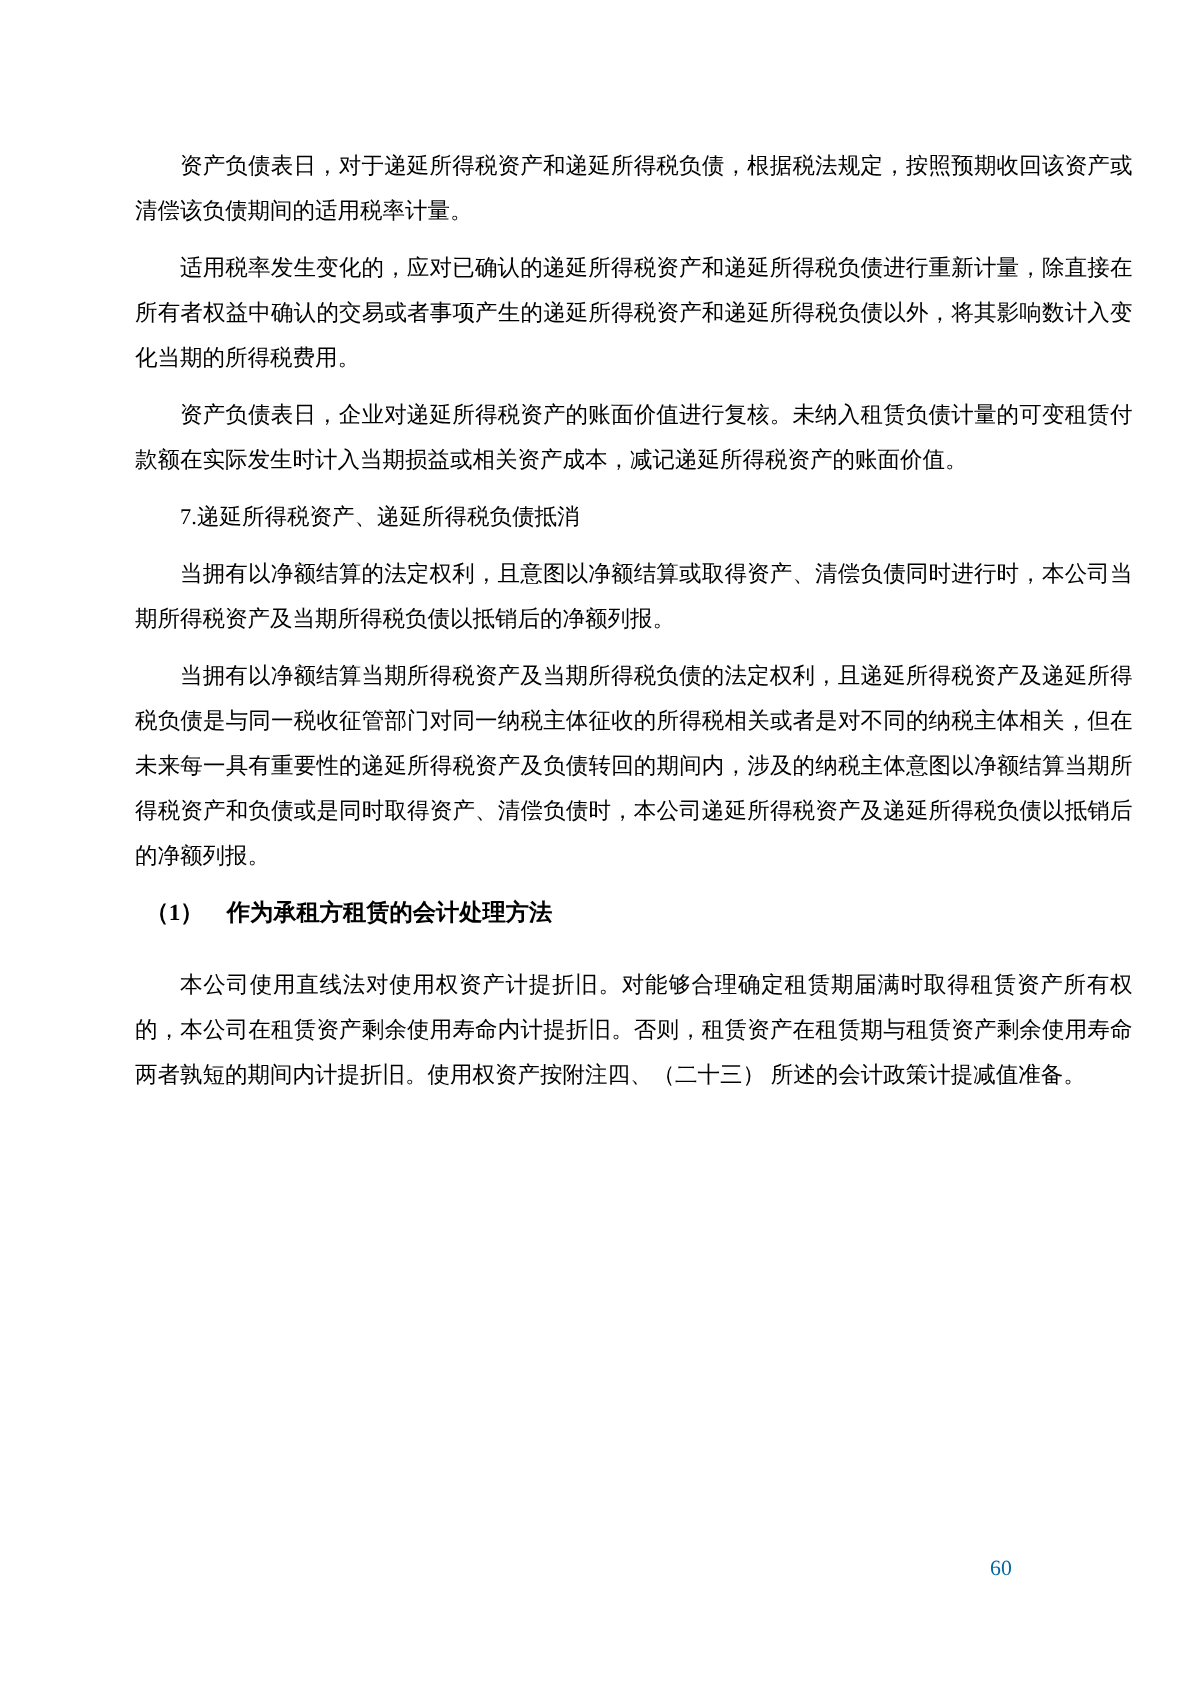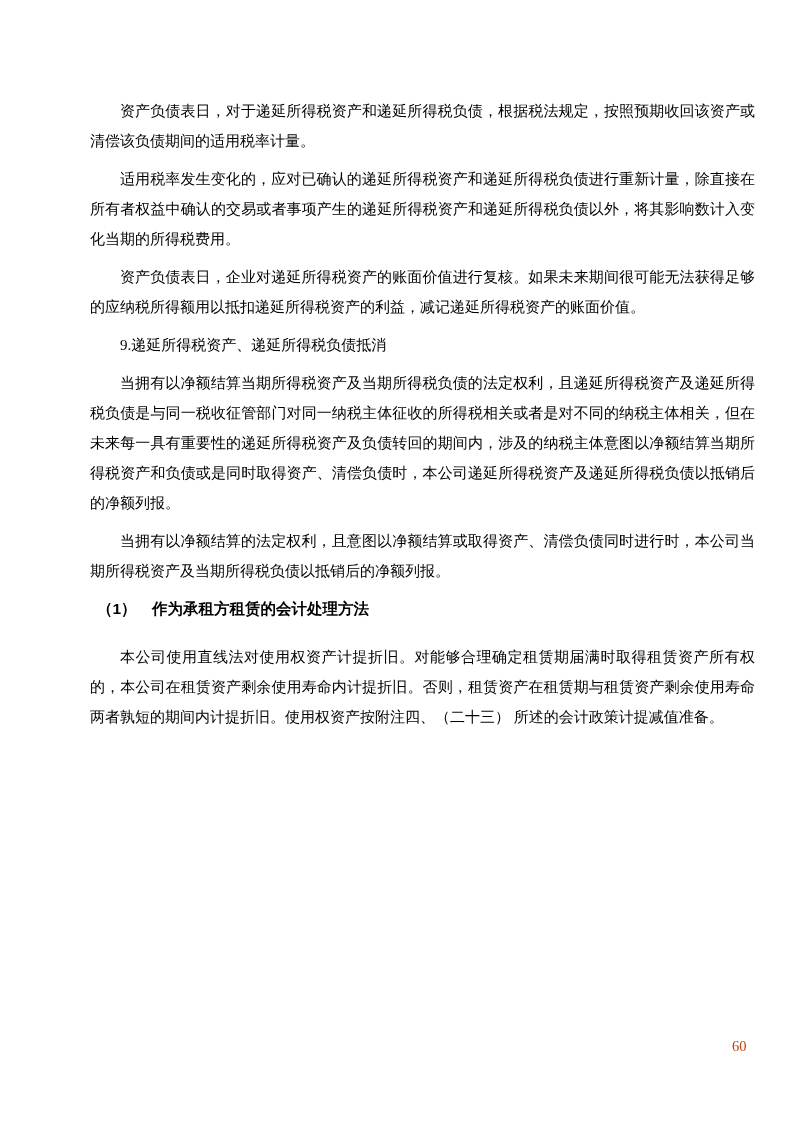--- a/index.html
+++ b/index.html
@@ -29,44 +29,44 @@
   }
   .heading-1 {
     font-family: "Liberation Sans", "DejaVu Sans", sans-serif;
     font-weight: bold;
     font-size: 15.5px;
     line-height: 30px;
     margin: 14px 0 0 0;
     text-indent: 0;
   }
   .heading-2 {
-    font-family: Liberation Sans, sans-serif;
+    font-family: Liberation Serif, serif;
     font-weight: bold;
     font-size: 15.5px;
     line-height: 30px;
     margin: 7px 0 18px 0;
     text-indent: 0.45em;
   }
   .page-number {
     position: absolute;
-    left: 732px;
+    left: 660px;
     top: 1037px;
     font-size: 14.5px;
     line-height: 18px;
-    color: #c2410c;
+    color: #0369a1;
   }
 </style>
 </head>
 <body>
 
 <div class="page">
   <div class="content">
     <p class="para">资产负债表日，对于递延所得税资产和递延所得税负债，根据税法规定，按照预期收回该资产或清偿该负债期间的适用税率计量。</p>
     <p class="para">适用税率发生变化的，应对已确认的递延所得税资产和递延所得税负债进行重新计量，除直接在所有者权益中确认的交易或者事项产生的递延所得税资产和递延所得税负债以外，将其影响数计入变化当期的所得税费用。</p>
-    <p class="para">资产负债表日，企业对递延所得税资产的账面价值进行复核。如果未来期间很可能无法获得足够的应纳税所得额用以抵扣递延所得税资产的利益，减记递延所得税资产的账面价值。</p>
-    <p class="para">9.递延所得税资产、递延所得税负债抵消</p>
+    <p class="para">资产负债表日，企业对递延所得税资产的账面价值进行复核。未纳入租赁负债计量的可变租赁付款额在实际发生时计入当期损益或相关资产成本，减记递延所得税资产的账面价值。</p>
+    <p class="para">7.递延所得税资产、递延所得税负债抵消</p>
+    <p class="para">当拥有以净额结算的法定权利，且意图以净额结算或取得资产、清偿负债同时进行时，本公司当期所得税资产及当期所得税负债以抵销后的净额列报。</p>
     <p class="para">当拥有以净额结算当期所得税资产及当期所得税负债的法定权利，且递延所得税资产及递延所得税负债是与同一税收征管部门对同一纳税主体征收的所得税相关或者是对不同的纳税主体相关，但在未来每一具有重要性的递延所得税资产及负债转回的期间内，涉及的纳税主体意图以净额结算当期所得税资产和负债或是同时取得资产、清偿负债时，本公司递延所得税资产及递延所得税负债以抵销后的净额列报。</p>
-    <p class="para">当拥有以净额结算的法定权利，且意图以净额结算或取得资产、清偿负债同时进行时，本公司当期所得税资产及当期所得税负债以抵销后的净额列报。</p>
     <h3 class="heading-2">（1）　作为承租方租赁的会计处理方法</h3>
     <p class="para">本公司使用直线法对使用权资产计提折旧。对能够合理确定租赁期届满时取得租赁资产所有权的，本公司在租赁资产剩余使用寿命内计提折旧。否则，租赁资产在租赁期与租赁资产剩余使用寿命两者孰短的期间内计提折旧。使用权资产按附注四、（二十三） 所述的会计政策计提减值准备。</p>
   </div>
   <div class="page-number">60</div>
 </div>
 
 </body></html>

